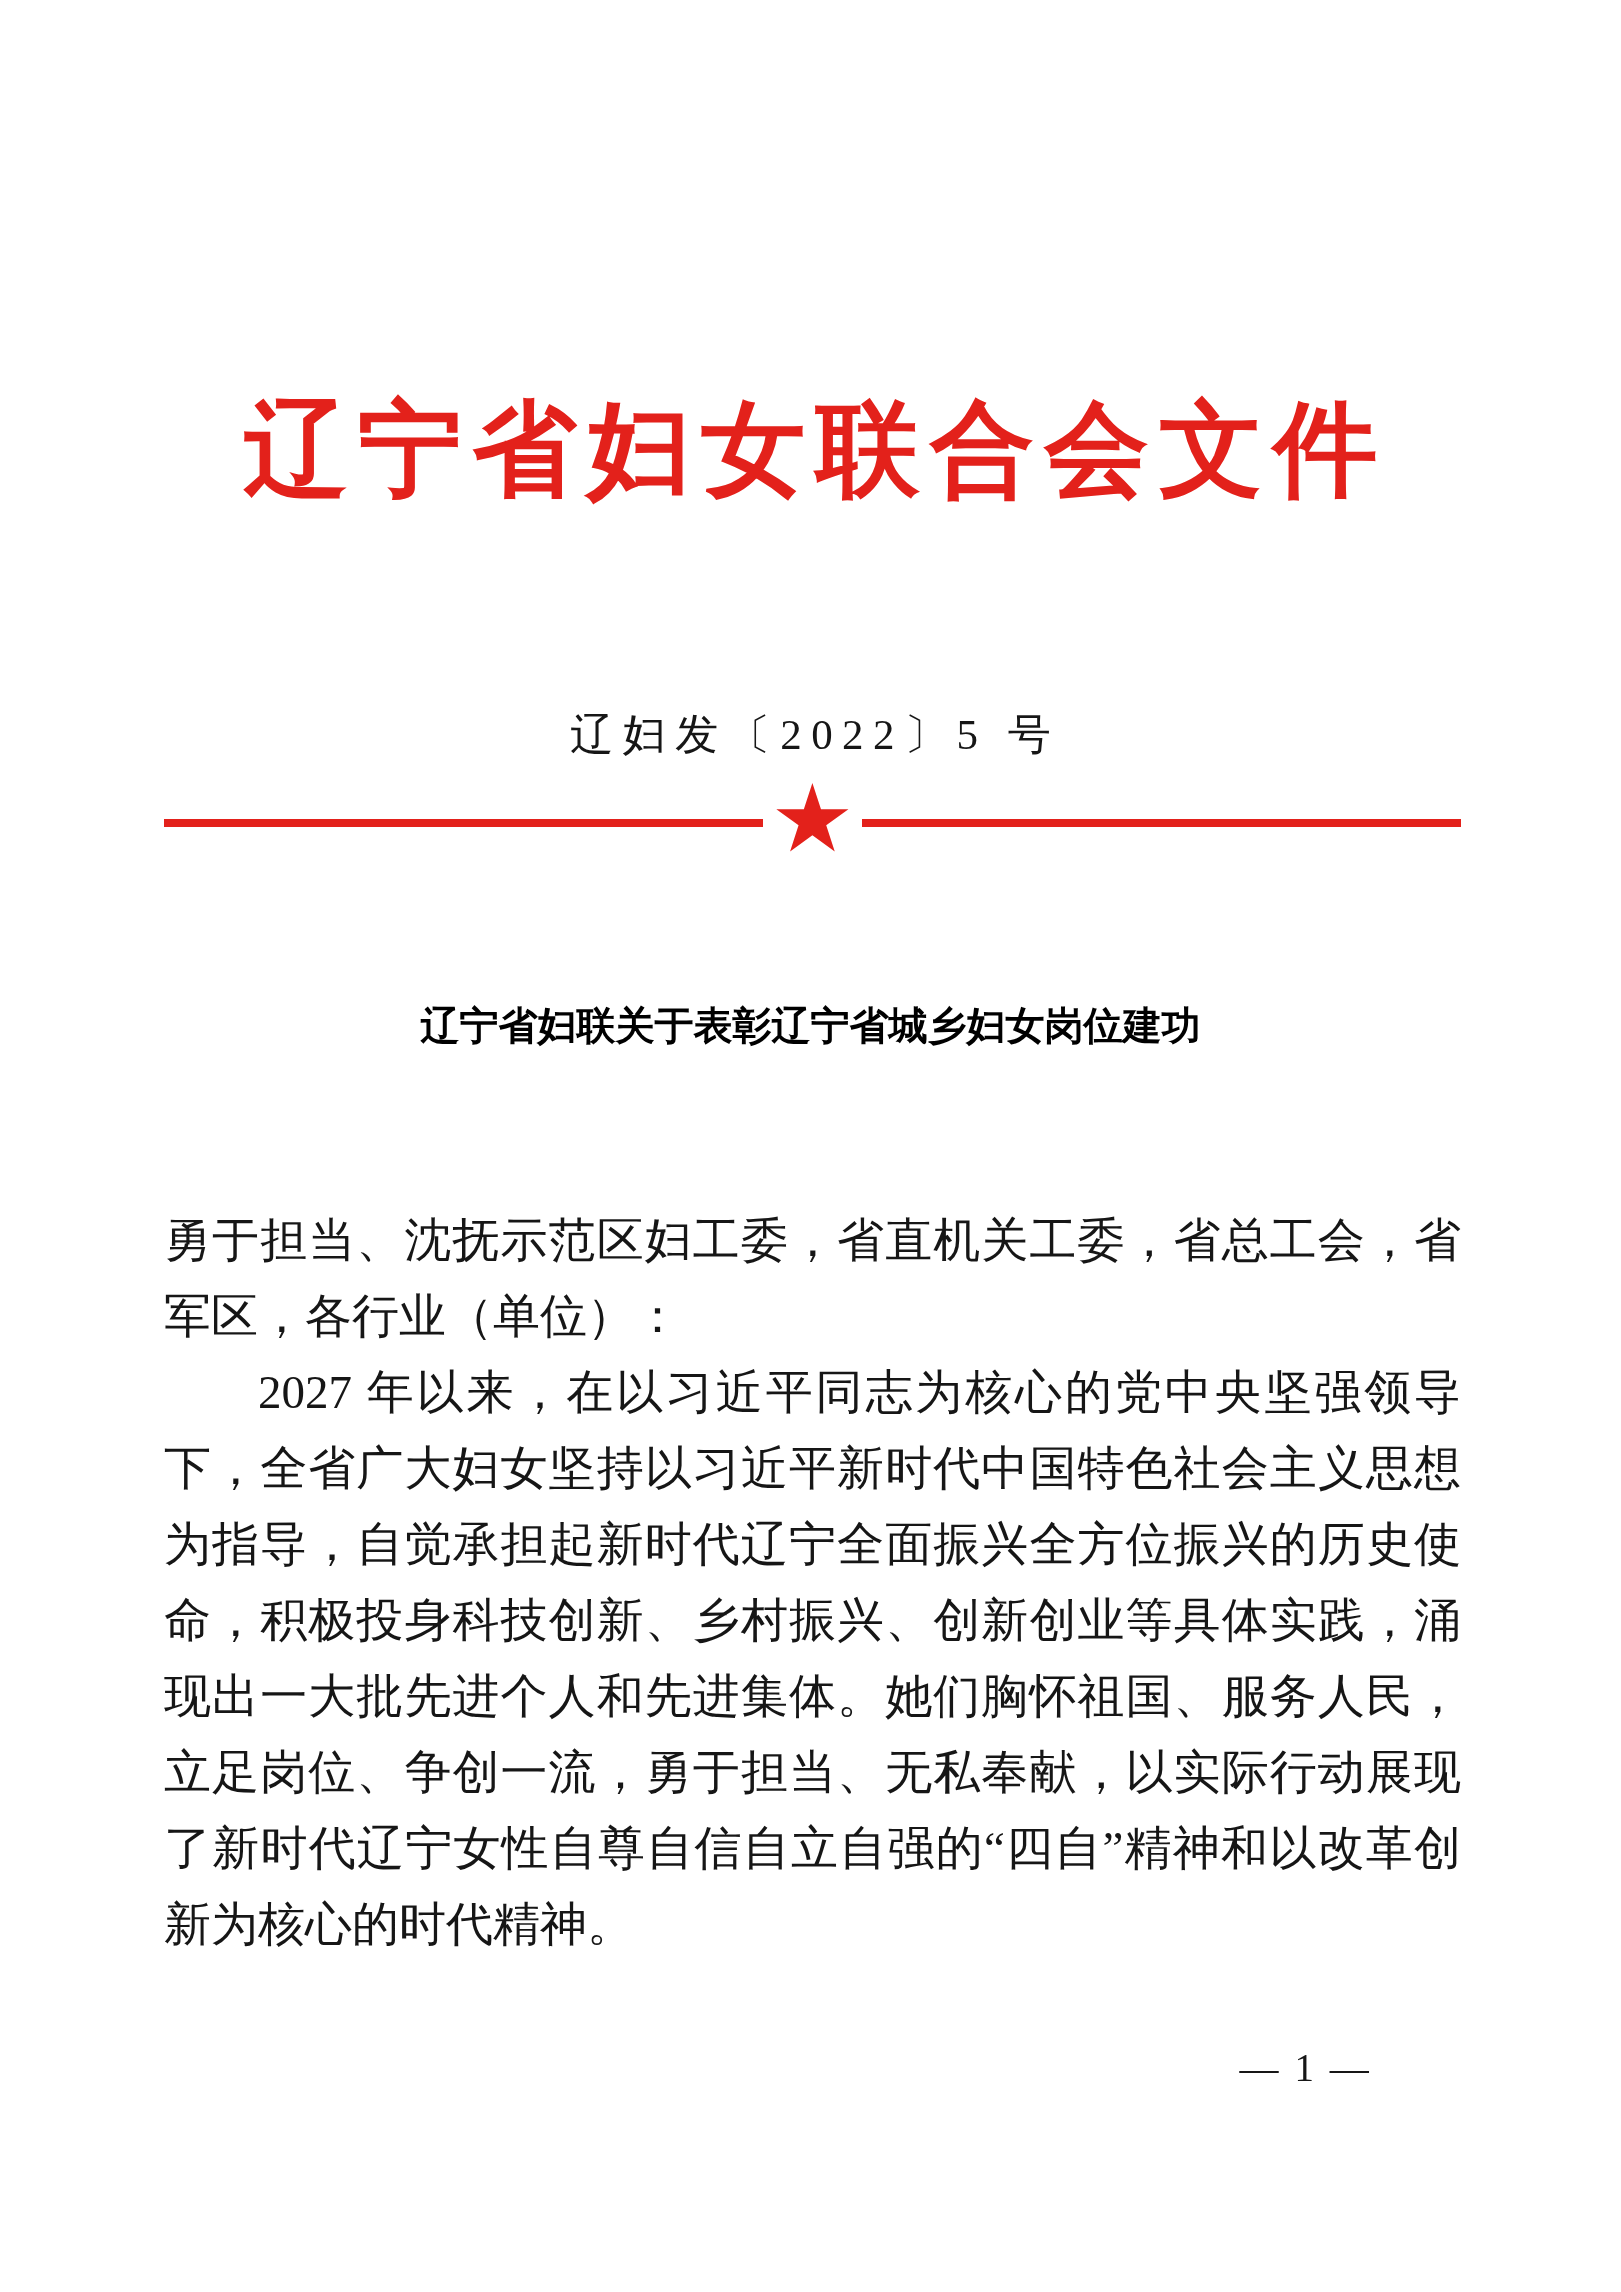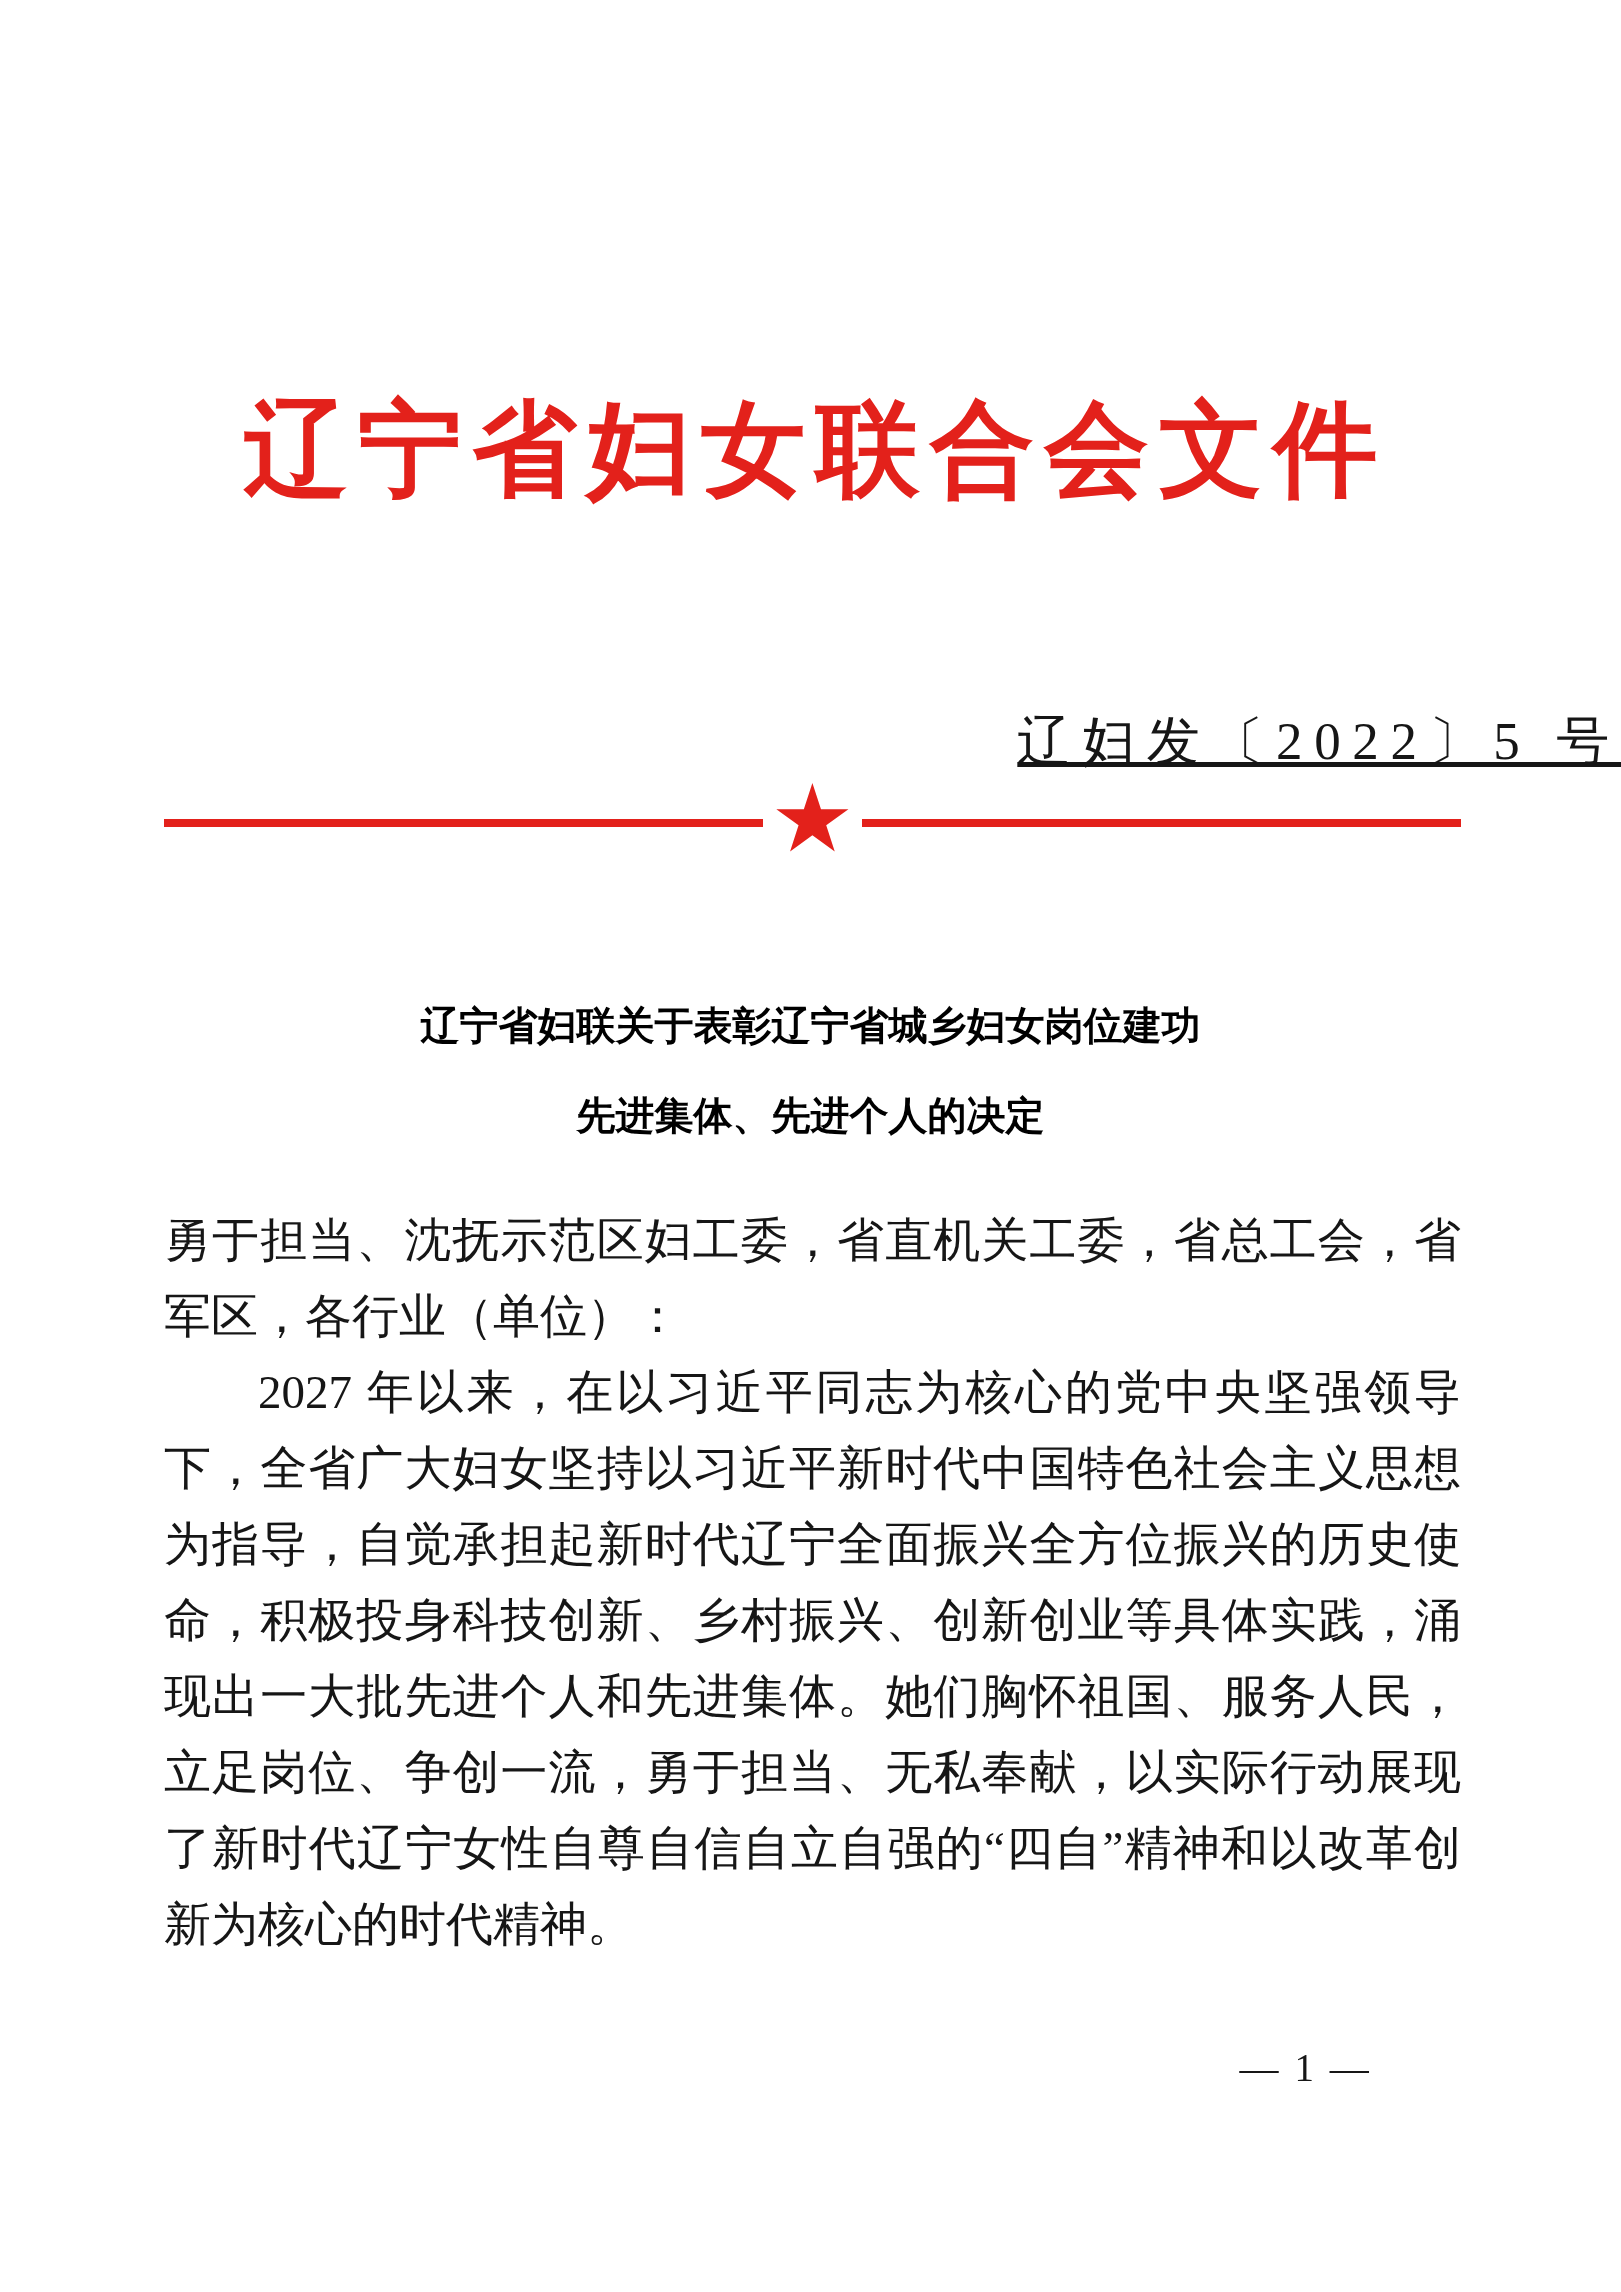--- a/index.html
+++ b/index.html
@@ -35,27 +35,26 @@
     line-height: 1.15;
     white-space: nowrap;
   }
 
   
   .doc-number {
     position: absolute;
     top: 708px;
     left: 0;
     width: 100%;
-    text-align: right;
-    font-size: 53px;
+    text-align: center;
+    font-size: 43px;
     letter-spacing: 0.22em;
     text-indent: 0.22em;
     color: #161616;
     line-height: 1.25;
-    text-decoration: underline;
   }
 
   
   .divider {
     position: absolute;
     top: 774px;
     left: 164px;
     width: 1297px;
     height: 98px;
     display: flex;
@@ -126,21 +125,20 @@
   <div class="doc-number">辽妇发〔2022〕5 号</div>
 
   <div class="divider">
     <span class="rule"></span>
     <span class="star">★</span>
     <span class="rule"></span>
   </div>
 
   <h1 class="doc-title">
     <span class="title-line">辽宁省妇联关于表彰辽宁省城乡妇女岗位建功</span>
-    <span class="title-line">先进集体、先进个人的决定</span>
   </h1>
 
   <div class="body-text">
     <p class="no-indent">勇于担当、沈抚示范区妇工委，省直机关工委，省总工会，省军区，各行业（单位）：</p>
     <p class="indent">2027 年以来，在以习近平同志为核心的党中央坚强领导下，全省广大妇女坚持以习近平新时代中国特色社会主义思想为指导，自觉承担起新时代辽宁全面振兴全方位振兴的历史使命，积极投身科技创新、乡村振兴、创新创业等具体实践，涌现出一大批先进个人和先进集体。她们胸怀祖国、服务人民，立足岗位、争创一流，勇于担当、无私奉献，以实际行动展现了新时代辽宁女性自尊自信自立自强的“四自”精神和以改革创新为核心的时代精神。</p>
   </div>
 
   <div class="page-number">— 1 —</div>
 
 </div>

